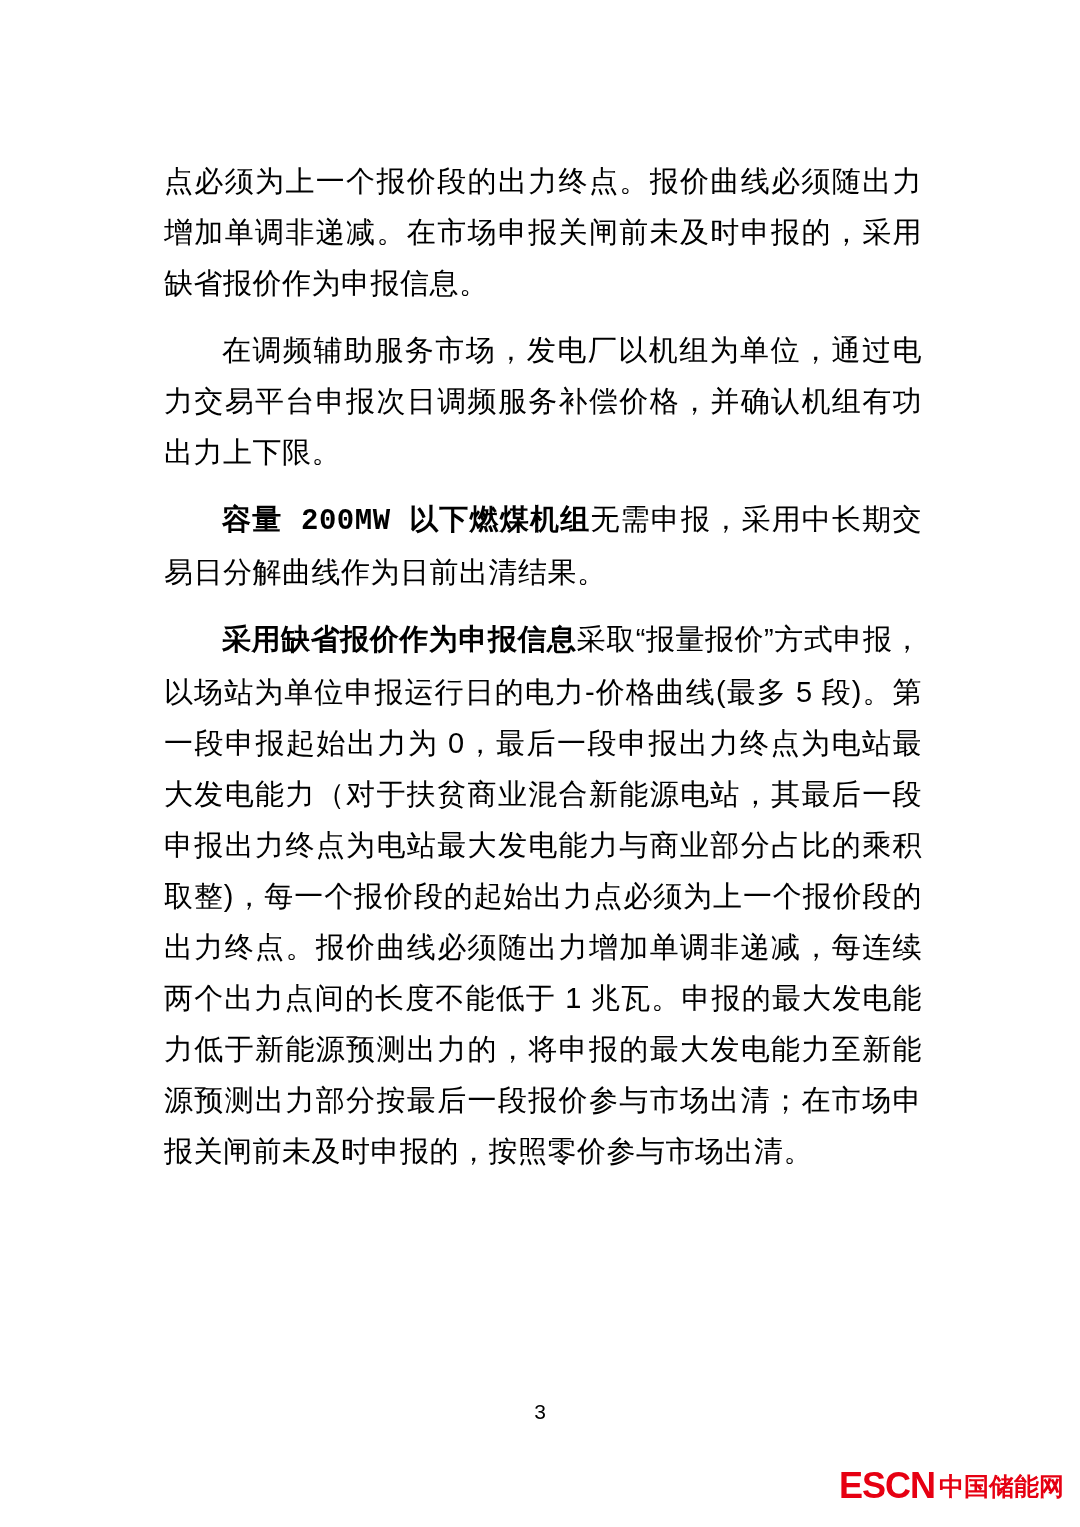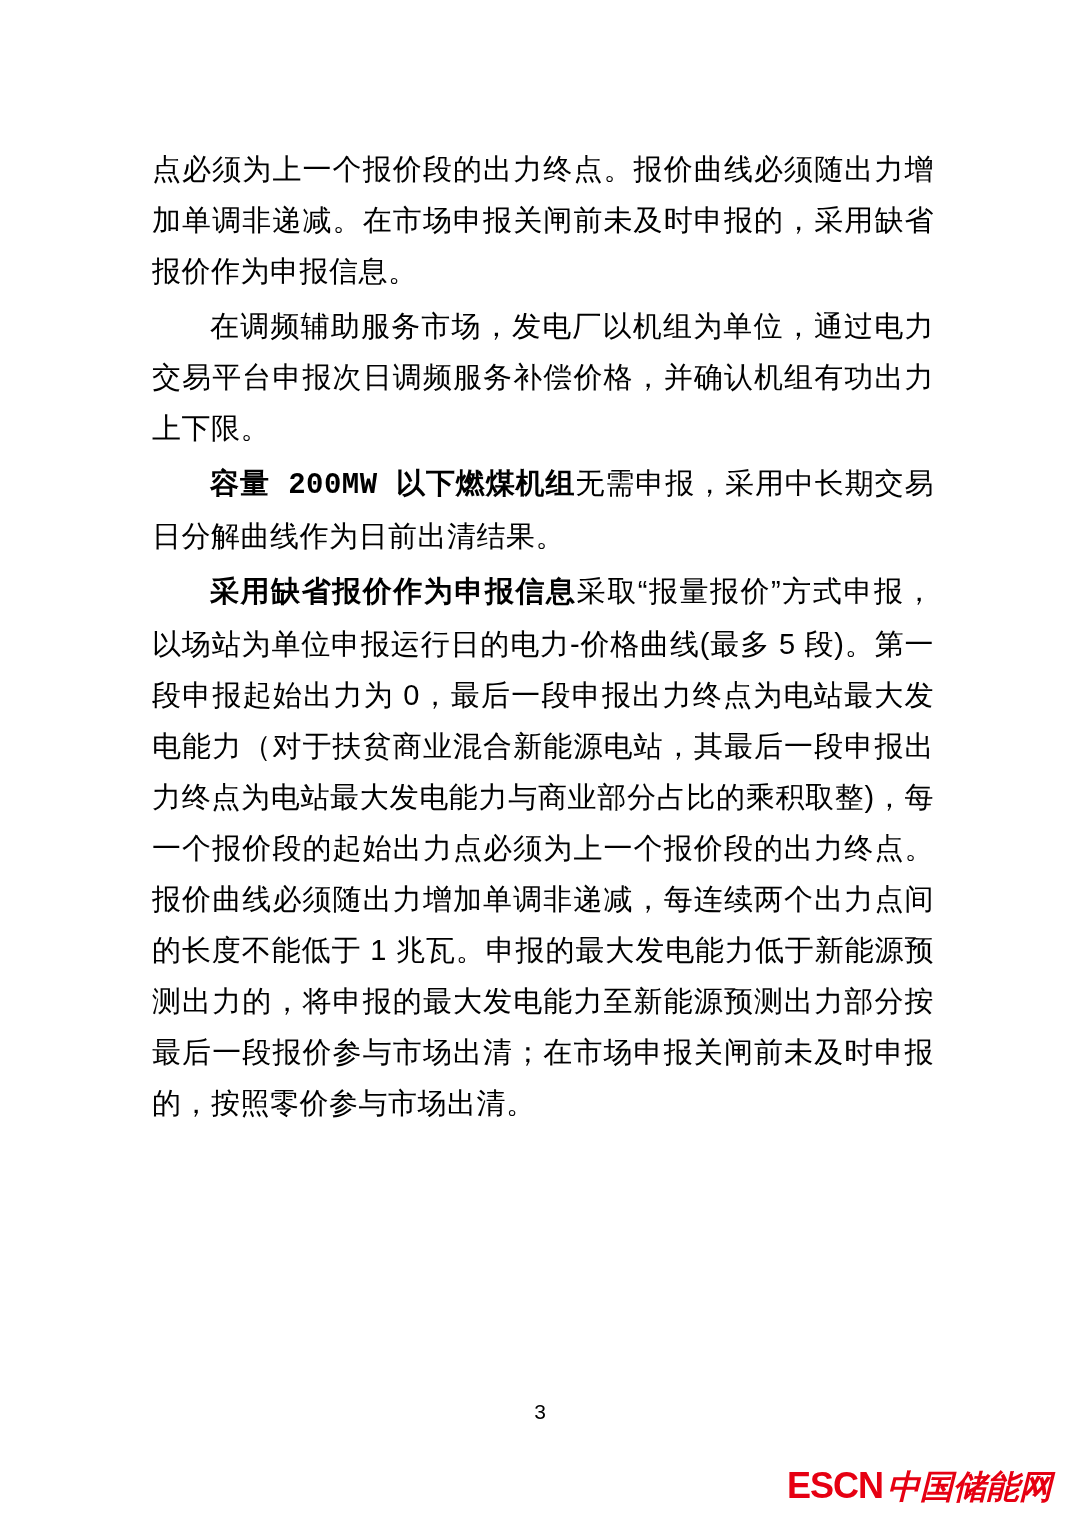--- a/index.html
+++ b/index.html
@@ -22,21 +22,21 @@
     top: 140px;
     left: 148px;
     width: 790px;
     font-size: 29px;
     line-height: 51px;
     text-align: justify;
     text-justify: inter-ideograph;
     letter-spacing: 0.5px;
   }
   .content p {
-    margin: 4px;
+    margin: 16px;
     padding: 0;
   }
   .content p.indent {
     text-indent: 2em;
   }
   .content b {
     font-weight: bold;
     font-family: Liberation Mono, monospace;
   }
   .page-number {
@@ -44,36 +44,35 @@
     top: 1400px;
     left: 0;
     width: 100%;
     text-align: center;
     font-size: 21px;
     color: #000000;
   }
   .logo {
     position: absolute;
     top: 1468px;
-    right: 28px;
+    right: 16px;
     display: flex;
     align-items: center;
     white-space: nowrap;
     line-height: 1;
   }
   .logo-latin {
     font-size: 36px;
     font-weight: 800;
     letter-spacing: -1px;
     padding-right: 4px;
   }
   .logo-cn {
-    font-size: 33px;
+    font-size: 25px;
     font-weight: 700;
-    font-style: italic;
   }
 </style>
 </head>
 <body>
 
 <div class="page">
 
   <main class="content" id="paragraphs">
       <p class="">点必须为上一个报价段的出力终点。报价曲线必须随出力增加单调非递减。在市场申报关闸前未及时申报的，采用缺省报价作为申报信息。</p>
       <p class="indent">在调频辅助服务市场，发电厂以机组为单位，通过电力交易平台申报次日调频服务补偿价格，并确认机组有功出力上下限。</p>

